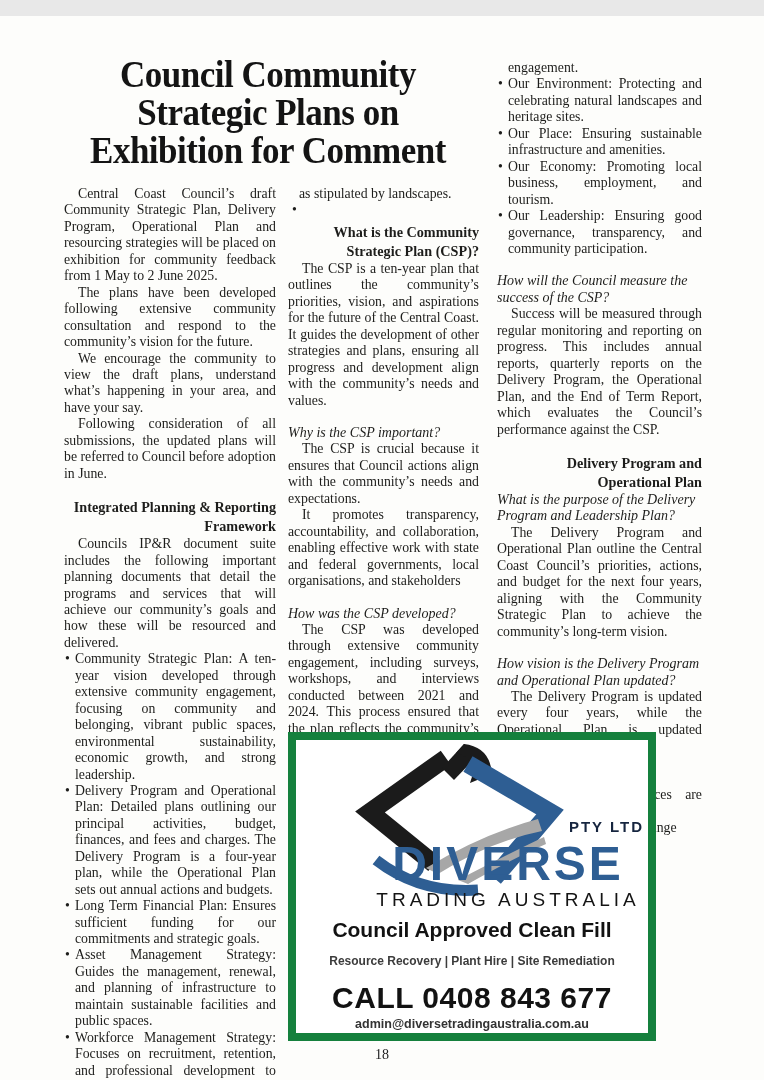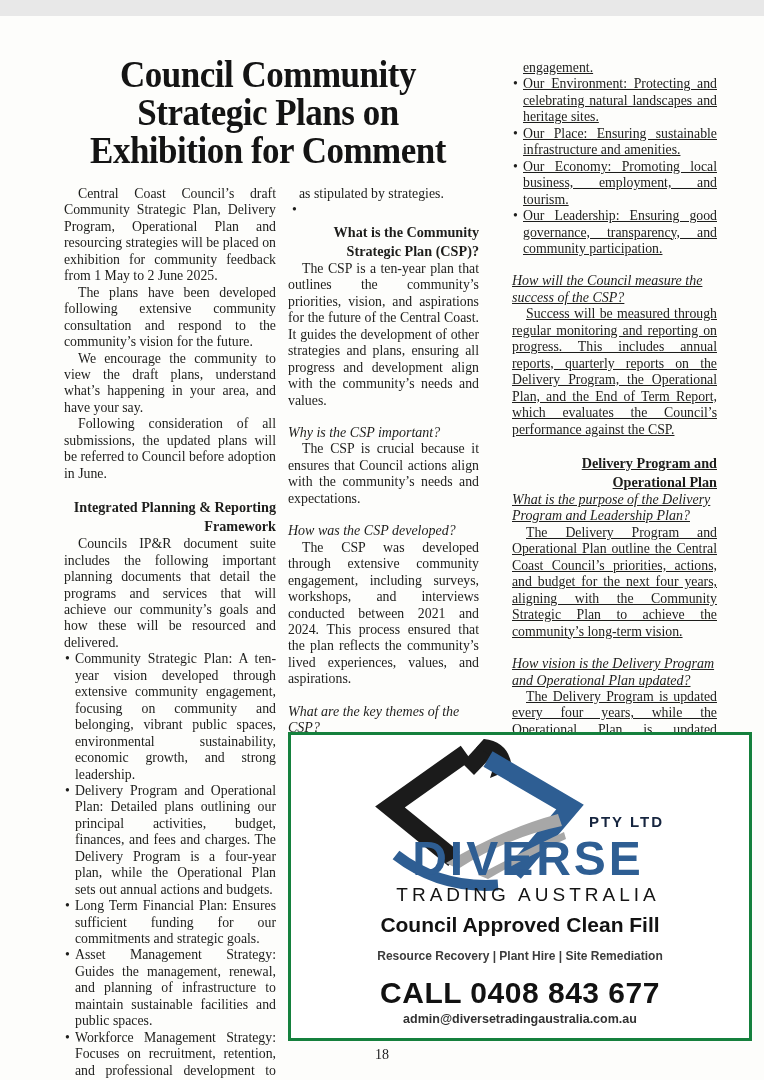--- a/index.html
+++ b/index.html
@@ -21,42 +21,42 @@
   }
   .headline span{display:block;transform:scaleY(1.08);}
   
   .col{
     position:absolute;
     font-size:13.8px;line-height:16.45px;
     text-align:justify;
   }
   .col1{left:64px;top:170px;width:212px;}
   .col2{left:288px;top:170px;width:191px;}
-  .col3{left:512px;top:44px;width:205px;text-decoration:underline;}
+  .col3{left:497px;top:44px;width:205px;}
   .col p{margin:0;text-indent:14px;}
   .col .cont{margin:0;padding-left:11px;text-indent:0;}
   .col .head-bold{
     margin:16px 0 0 0;text-indent:0;font-weight:bold;
     text-align:right;font-size:14.2px;line-height:19px;
   }
   .col .head-italic{
     margin:16px 0 0 0;text-indent:0;font-style:italic;
     text-align:left;font-size:14px;
   }
   .col .bullet{
     margin:0;position:relative;padding-left:11px;text-indent:0;
   }
   .col .bullet::before{
     content:"\2022";position:absolute;left:1px;top:0;
   }
   .col .lone-bullet{margin:0;padding-left:4px;text-indent:0;}
   
   .ad{
-    position:absolute;left:288px;top:716px;width:464px;height:309px;
-    box-sizing:border-box;border:3px solid #15803d;background:#fff;
+    position:absolute;left:288px;top:716px;width:368px;height:309px;
+    box-sizing:border-box;border:8px solid #15803d;background:#fff;
     font-family:"Liberation Sans", sans-serif;text-align:center;
   }
   .ad-logo{display:block;margin:2px auto 0 auto;}
   .ad-services{font-size:21px;font-weight:bold;line-height:27px;color:#121212;margin-top:2px;}
   .ad-sub{font-size:12px;font-weight:bold;color:#3c3c3c;margin-top:11px;}
   .ad-call{font-size:30px;font-weight:bold;color:#121212;margin-top:13px;letter-spacing:0.5px;}
   .ad-email{font-size:12.5px;font-weight:bold;color:#333;margin-top:2px;}
   
   .page-num{
     position:absolute;left:0;top:1031px;width:764px;
@@ -83,26 +83,27 @@
     <p>Councils IP&amp;R document suite includes the following important planning documents that detail the programs and services that will achieve our community’s goals and how these will be resourced and delivered.</p>
     <p class="bullet">Community Strategic Plan: A ten-year vision developed through extensive community engagement, focusing on community and belonging, vibrant public spaces, environmental sustainability, economic growth, and strong leadership.</p>
     <p class="bullet">Delivery Program and Operational Plan: Detailed plans outlining our principal activities, budget, finances, and fees and charges. The Delivery Program is a four-year plan, while the Operational Plan sets out annual actions and budgets.</p>
     <p class="bullet">Long Term Financial Plan: Ensures sufficient funding for our commitments and strategic goals.</p>
     <p class="bullet">Asset Management Strategy: Guides the management, renewal, and planning of infrastructure to maintain sustainable facilities and public spaces.</p>
     <p class="bullet">Workforce Management Strategy: Focuses on recruitment, retention, and professional development to build a skilled workforce.</p>
     <p class="bullet">Fees and Charges: Includes a breakdown of user fees and charges proposed to be charged in the 2025-26 financial year. The fees include those that are set in line with the cost of providing the service, benchmarking with the market, or</p>
   </div>
 
   <div class="col col2">
-    <p class="cont">as stipulated by strategies.</p>
+    <p class="cont">as stipulated by landscapes.</p>
     <p class="lone-bullet">•</p>
     <p class="head-bold" style="margin-top:4px">What is the Community Strategic Plan (CSP)?</p>
     <p>The CSP is a ten-year plan that outlines the community’s priorities, vision, and aspirations for the future of the Central Coast. It guides the development of other strategies and plans, ensuring all progress and development align with the community’s needs and values.</p>
     <p class="head-italic">Why is the CSP important?</p>
     <p>The CSP is crucial because it ensures that Council actions align with the community’s needs and expectations.</p>
+    <p>It promotes transparency, accountability, and collaboration, enabling effective work with state and federal governments, local organisations, and stakeholders</p>
     <p class="head-italic">How was the CSP developed?</p>
     <p>The CSP was developed through extensive community engagement, including surveys, workshops, and interviews conducted between 2021 and 2024. This process ensured that the plan reflects the community’s lived experiences, values, and aspirations.</p>
     <p class="head-italic">What are the key themes of the CSP?</p>
     <p>The CSP is organised around five key themes:</p>
     <p class="bullet">Our People: Focusing on community spirit, safety, and opportunities for</p>
   </div>
 
   <div class="col col3">
     <p class="cont">engagement.</p>
     <p class="bullet">Our Environment: Protecting and celebrating natural landscapes and heritage sites.</p>

